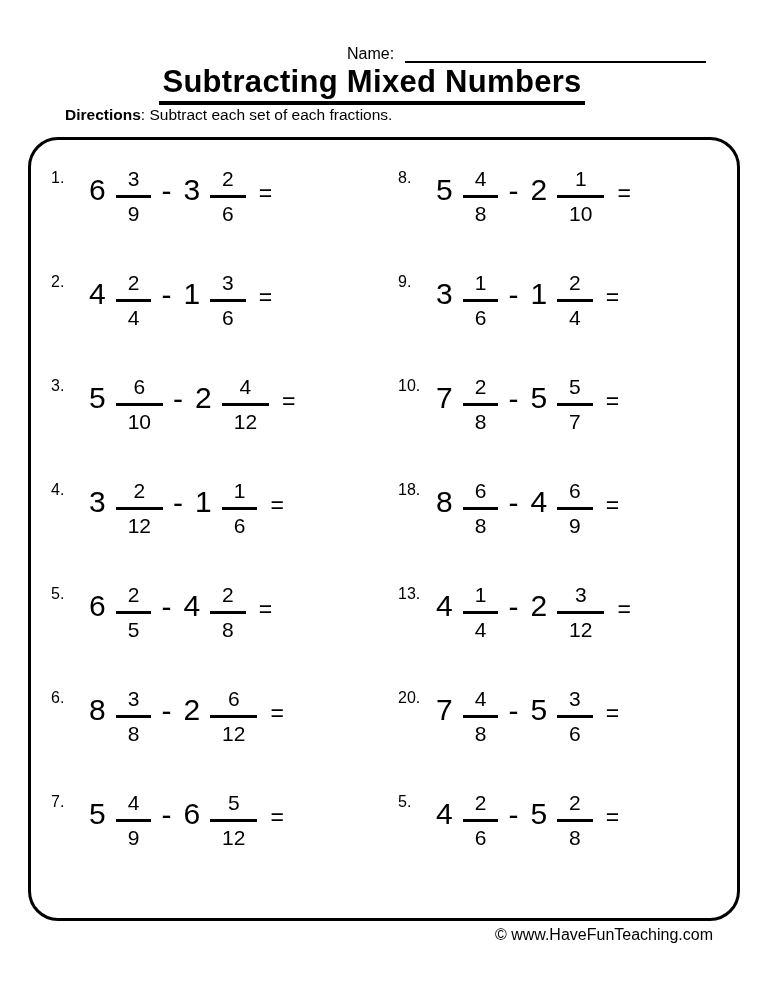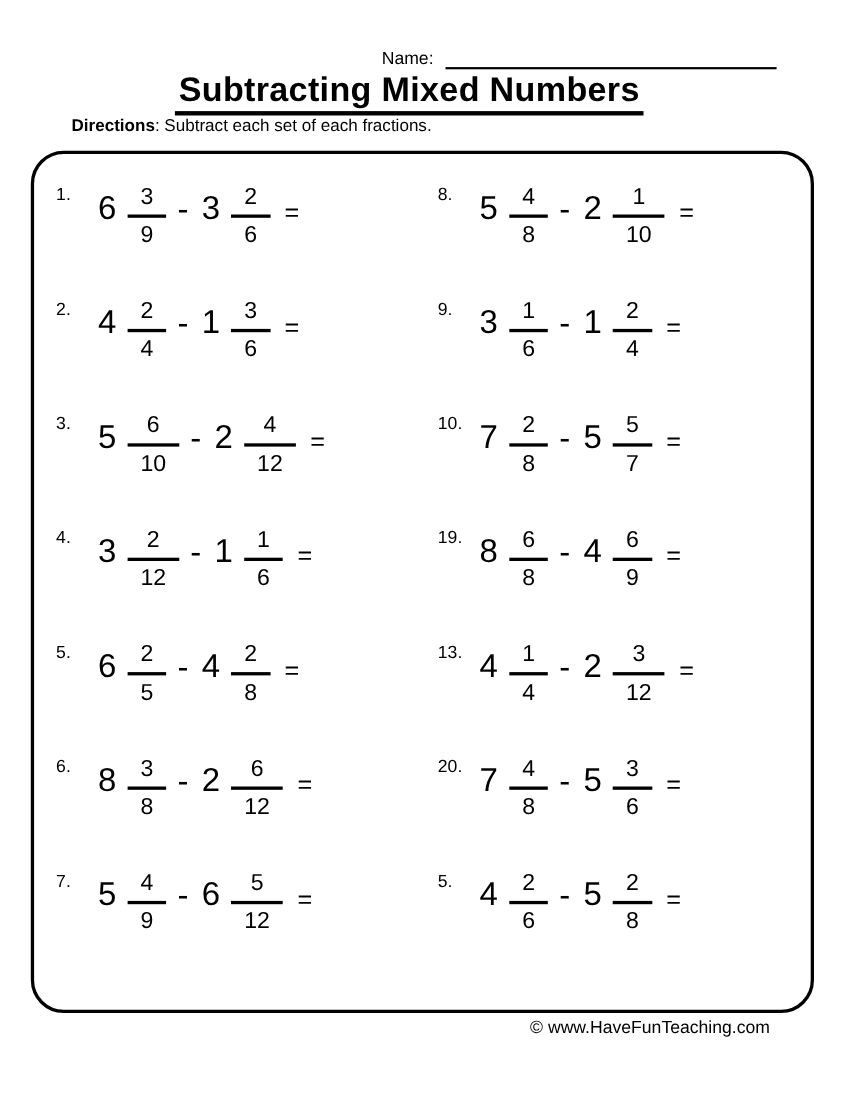--- a/index.html
+++ b/index.html
@@ -125,21 +125,21 @@
     font-size: 23px;
     line-height: 1;
     transform: translateY(-3px);
     margin-left: 13px;
   }
 
   
   .footer {
     position: absolute;
     top: 926px;
-    right: 72px;
+    right: 59px;
     font-size: 16px;
   }
 </style>
 </head>
 <body>
 
 <div class="name-row">
   <span class="name-label">Name:</span>
   <span class="name-line"></span>
 </div>
@@ -348,21 +348,21 @@
       <span class="fraction">
         <span class="numerator">5</span>
         <span class="fraction-bar"></span>
         <span class="denominator">7</span>
       </span>
       <span class="operator-equals">=</span>
     </span>
   </div>
 
   <div class="problem">
-    <span class="problem-number">19.</span>
+    <span class="problem-number">18.</span>
     <span class="expression">
       <span class="whole">8</span>
       <span class="fraction">
         <span class="numerator">6</span>
         <span class="fraction-bar"></span>
         <span class="denominator">8</span>
       </span>
       <span class="operator-minus">-</span>
       <span class="whole">4</span>
       <span class="fraction">

